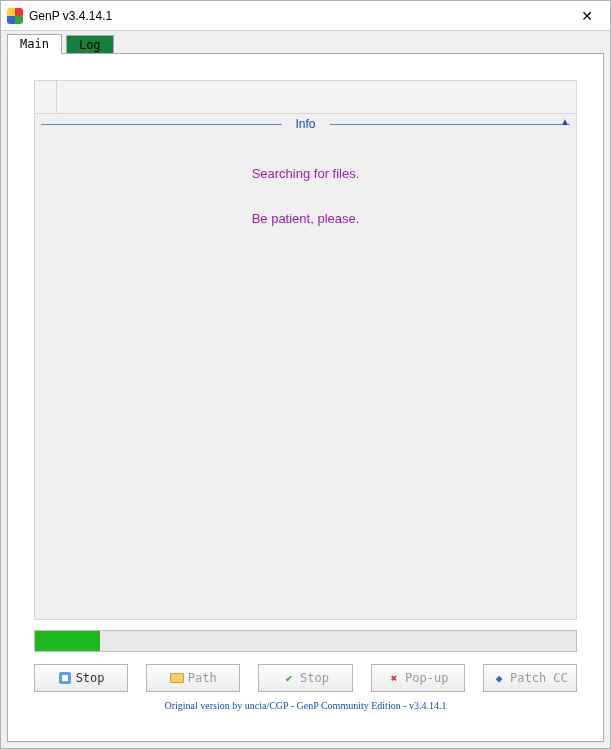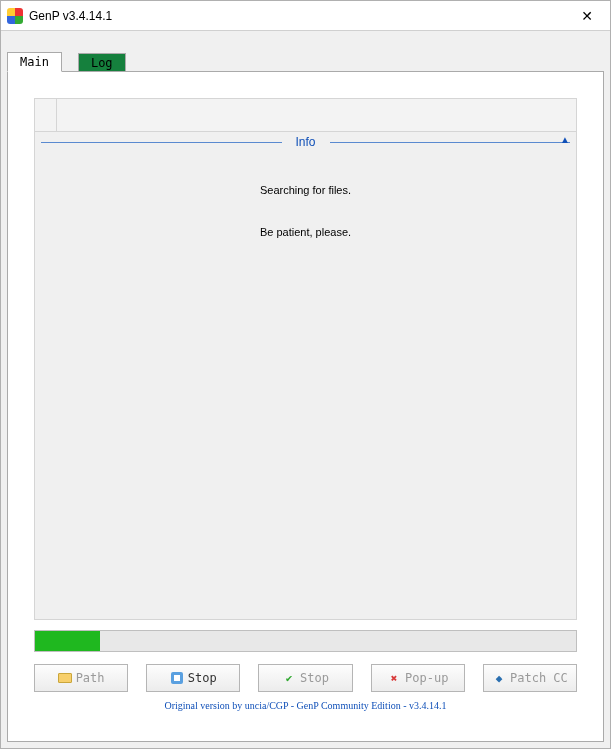--- a/index.html
+++ b/index.html
@@ -45,25 +45,25 @@
     width: 46px;
     height: 100%;
     display: flex;
     align-items: center;
     justify-content: center;
     font-size: 14px;
     font-family: Arial, sans-serif;
   }
 
   .tabstrip {
-    height: 40px;
+    height: 22px;
     padding: 2px 18px 0 6px;
     display: flex;
     align-items: flex-end;
-    gap: 16px;
+    gap: 4px;
     font-family: SimSun, "MS Gothic", monospace;
     font-size: 12px;
     background: #f0f0f0;
   }
   .tab {
     padding: 2px 12px;
     border: 1px solid #aaa;
     border-bottom: none;
     background: #15803d;
     position: relative;
@@ -123,22 +123,22 @@
     right: 6px;
     top: 2px;
     color: #1050b8;
     font-size: 10px;
   }
   .info-body {
     flex: 1;
     text-align: center;
     padding-top: 32px;
     font-family: Tahoma, Arial, sans-serif;
-    font-size: 11px;
-    color: #000000;
+    font-size: 13px;
+    color: #a21caf;
   }
   .info-body .line1 { margin-bottom: 30px; }
 
   .progress {
     height: 22px;
     border: 1px solid #bfbfbf;
     background: #e8e8e8;
     margin-top: 10px;
     position: relative;
   }
@@ -235,33 +235,33 @@
         <div class="line1">Searching for files.</div>
         <div class="line2">Be patient, please.</div>
       </div>
     </div>
 
     <div class="progress">
       <div class="progress-fill" id="progress-fill" style="width: 12%;"></div>
     </div>
 
     <div class="btn-row">
-      <div class="btn disabled">
-        <span class="icn">
-            <span class="icn-folder"></span>
-          </span>
-        <span>Path</span>
-      </div>
       <div class="btn">
         <span class="icn">
             <span class="icn-stop"></span>
           </span>
         <span>Stop</span>
       </div>
       <div class="btn disabled">
+        <span class="icn">
+            <span class="icn-folder"></span>
+          </span>
+        <span>Path</span>
+      </div>
+      <div class="btn disabled">
         <span class="icn icn-shield-green">✔</span>
         <span>Stop</span>
       </div>
       <div class="btn disabled">
         <span class="icn icn-shield-red">✖</span>
         <span>Pop-up</span>
       </div>
       <div class="btn disabled">
         <span class="icn icn-shield-blue">◆</span>
         <span>Patch CC</span>

